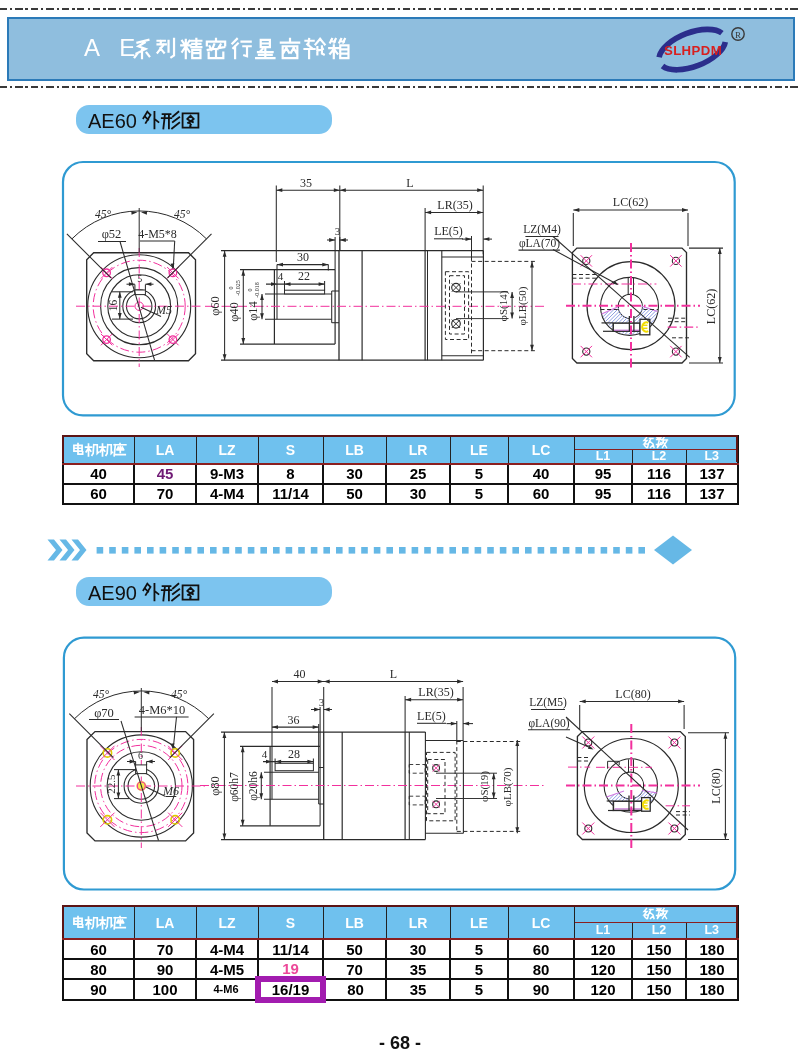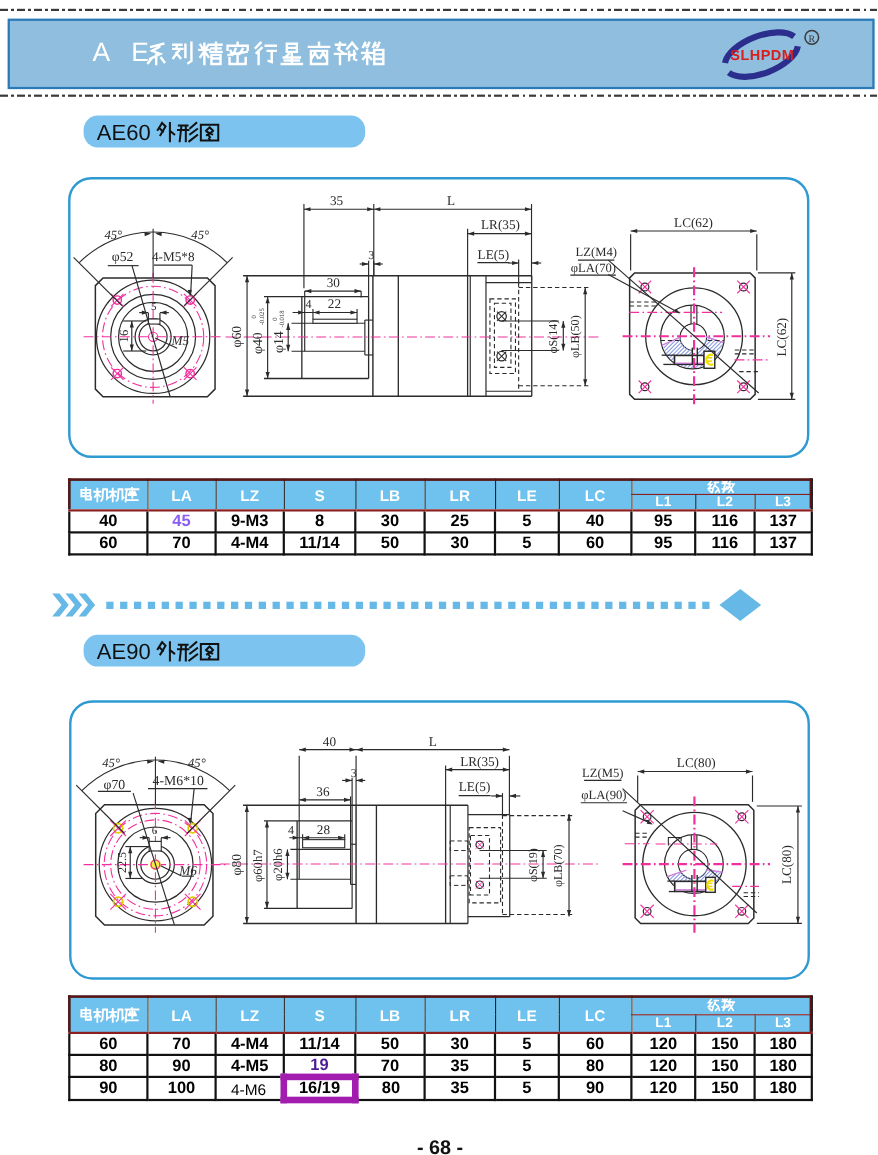--- a/index.html
+++ b/index.html
@@ -396,21 +396,21 @@
               </svg>
             </td>
           </tr>
           <tr style="height:7px">
             <td style="background:#6fc1ee;border:1.4px solid #222;border-bottom:2px solid #8b1f1f;color:#fff;font-size:12.5px;font-weight:bold;line-height:1">L1</td>
             <td style="background:#6fc1ee;border:1.4px solid #222;border-bottom:2px solid #8b1f1f;color:#fff;font-size:12.5px;font-weight:bold;line-height:1">L2</td>
             <td style="background:#6fc1ee;border:1.4px solid #222;border-bottom:2px solid #8b1f1f;color:#fff;font-size:12.5px;font-weight:bold;line-height:1">L3</td>
           </tr>
           <tr style="height:20px">
             <td style="border:2px solid #111;font-weight:bold;font-size:15px;color:#000;line-height:1">40</td>
-            <td style="border:2px solid #111;font-weight:bold;font-size:15px;color:#8b5cf6;line-height:1">45</td>
+            <td style="border:2px solid #111;font-weight:bold;font-size:15px;color:#701a75;line-height:1">45</td>
             <td style="border:2px solid #111;font-weight:bold;font-size:15px;color:#000;line-height:1">9-M3</td>
             <td style="border:2px solid #111;font-weight:bold;font-size:15px;color:#000;line-height:1">8</td>
             <td style="border:2px solid #111;font-weight:bold;font-size:15px;color:#000;line-height:1">30</td>
             <td style="border:2px solid #111;font-weight:bold;font-size:15px;color:#000;line-height:1">25</td>
             <td style="border:2px solid #111;font-weight:bold;font-size:15px;color:#000;line-height:1">5</td>
             <td style="border:2px solid #111;font-weight:bold;font-size:15px;color:#000;line-height:1">40</td>
             <td style="border:2px solid #111;font-weight:bold;font-size:15px;color:#000;line-height:1">95</td>
             <td style="border:2px solid #111;font-weight:bold;font-size:15px;color:#000;line-height:1">116</td>
             <td style="border:2px solid #111;font-weight:bold;font-size:15px;color:#000;line-height:1">137</td>
           </tr>
@@ -801,33 +801,33 @@
             <td style="border:2px solid #111;font-weight:bold;font-size:15px;color:#000;line-height:1">5</td>
             <td style="border:2px solid #111;font-weight:bold;font-size:15px;color:#000;line-height:1">60</td>
             <td style="border:2px solid #111;font-weight:bold;font-size:15px;color:#000;line-height:1">120</td>
             <td style="border:2px solid #111;font-weight:bold;font-size:15px;color:#000;line-height:1">150</td>
             <td style="border:2px solid #111;font-weight:bold;font-size:15px;color:#000;line-height:1">180</td>
           </tr>
           <tr style="height:20px">
             <td style="border:2px solid #111;font-weight:bold;font-size:15px;color:#000;line-height:1">80</td>
             <td style="border:2px solid #111;font-weight:bold;font-size:15px;color:#000;line-height:1">90</td>
             <td style="border:2px solid #111;font-weight:bold;font-size:15px;color:#000;line-height:1">4-M5</td>
-            <td style="border:2px solid #111;font-weight:bold;font-size:15px;color:#4c1d95;line-height:1">19</td>
+            <td style="border:2px solid #111;font-weight:bold;font-size:15px;color:#ec4899;line-height:1">19</td>
             <td style="border:2px solid #111;font-weight:bold;font-size:15px;color:#000;line-height:1">70</td>
             <td style="border:2px solid #111;font-weight:bold;font-size:15px;color:#000;line-height:1">35</td>
             <td style="border:2px solid #111;font-weight:bold;font-size:15px;color:#000;line-height:1">5</td>
             <td style="border:2px solid #111;font-weight:bold;font-size:15px;color:#000;line-height:1">80</td>
             <td style="border:2px solid #111;font-weight:bold;font-size:15px;color:#000;line-height:1">120</td>
             <td style="border:2px solid #111;font-weight:bold;font-size:15px;color:#000;line-height:1">150</td>
             <td style="border:2px solid #111;font-weight:bold;font-size:15px;color:#000;line-height:1">180</td>
           </tr>
           <tr style="height:20px">
             <td style="border:2px solid #111;font-weight:bold;font-size:15px;color:#000;line-height:1">90</td>
             <td style="border:2px solid #111;font-weight:bold;font-size:15px;color:#000;line-height:1">100</td>
-            <td style="border:2px solid #111;font-weight:normal;font-size:14px;color:#000;line-height:1">4-M6</td>
+            <td style="border:2px solid #111;font-weight:bold;font-size:11px;color:#000;line-height:1">4-M6</td>
             <td style="border:6px solid #a21caf;font-weight:bold;font-size:15px;color:#000;line-height:1">16/19</td>
             <td style="border:2px solid #111;font-weight:bold;font-size:15px;color:#000;line-height:1">80</td>
             <td style="border:2px solid #111;font-weight:bold;font-size:15px;color:#000;line-height:1">35</td>
             <td style="border:2px solid #111;font-weight:bold;font-size:15px;color:#000;line-height:1">5</td>
             <td style="border:2px solid #111;font-weight:bold;font-size:15px;color:#000;line-height:1">90</td>
             <td style="border:2px solid #111;font-weight:bold;font-size:15px;color:#000;line-height:1">120</td>
             <td style="border:2px solid #111;font-weight:bold;font-size:15px;color:#000;line-height:1">150</td>
             <td style="border:2px solid #111;font-weight:bold;font-size:15px;color:#000;line-height:1">180</td>
           </tr>
         </tbody>

